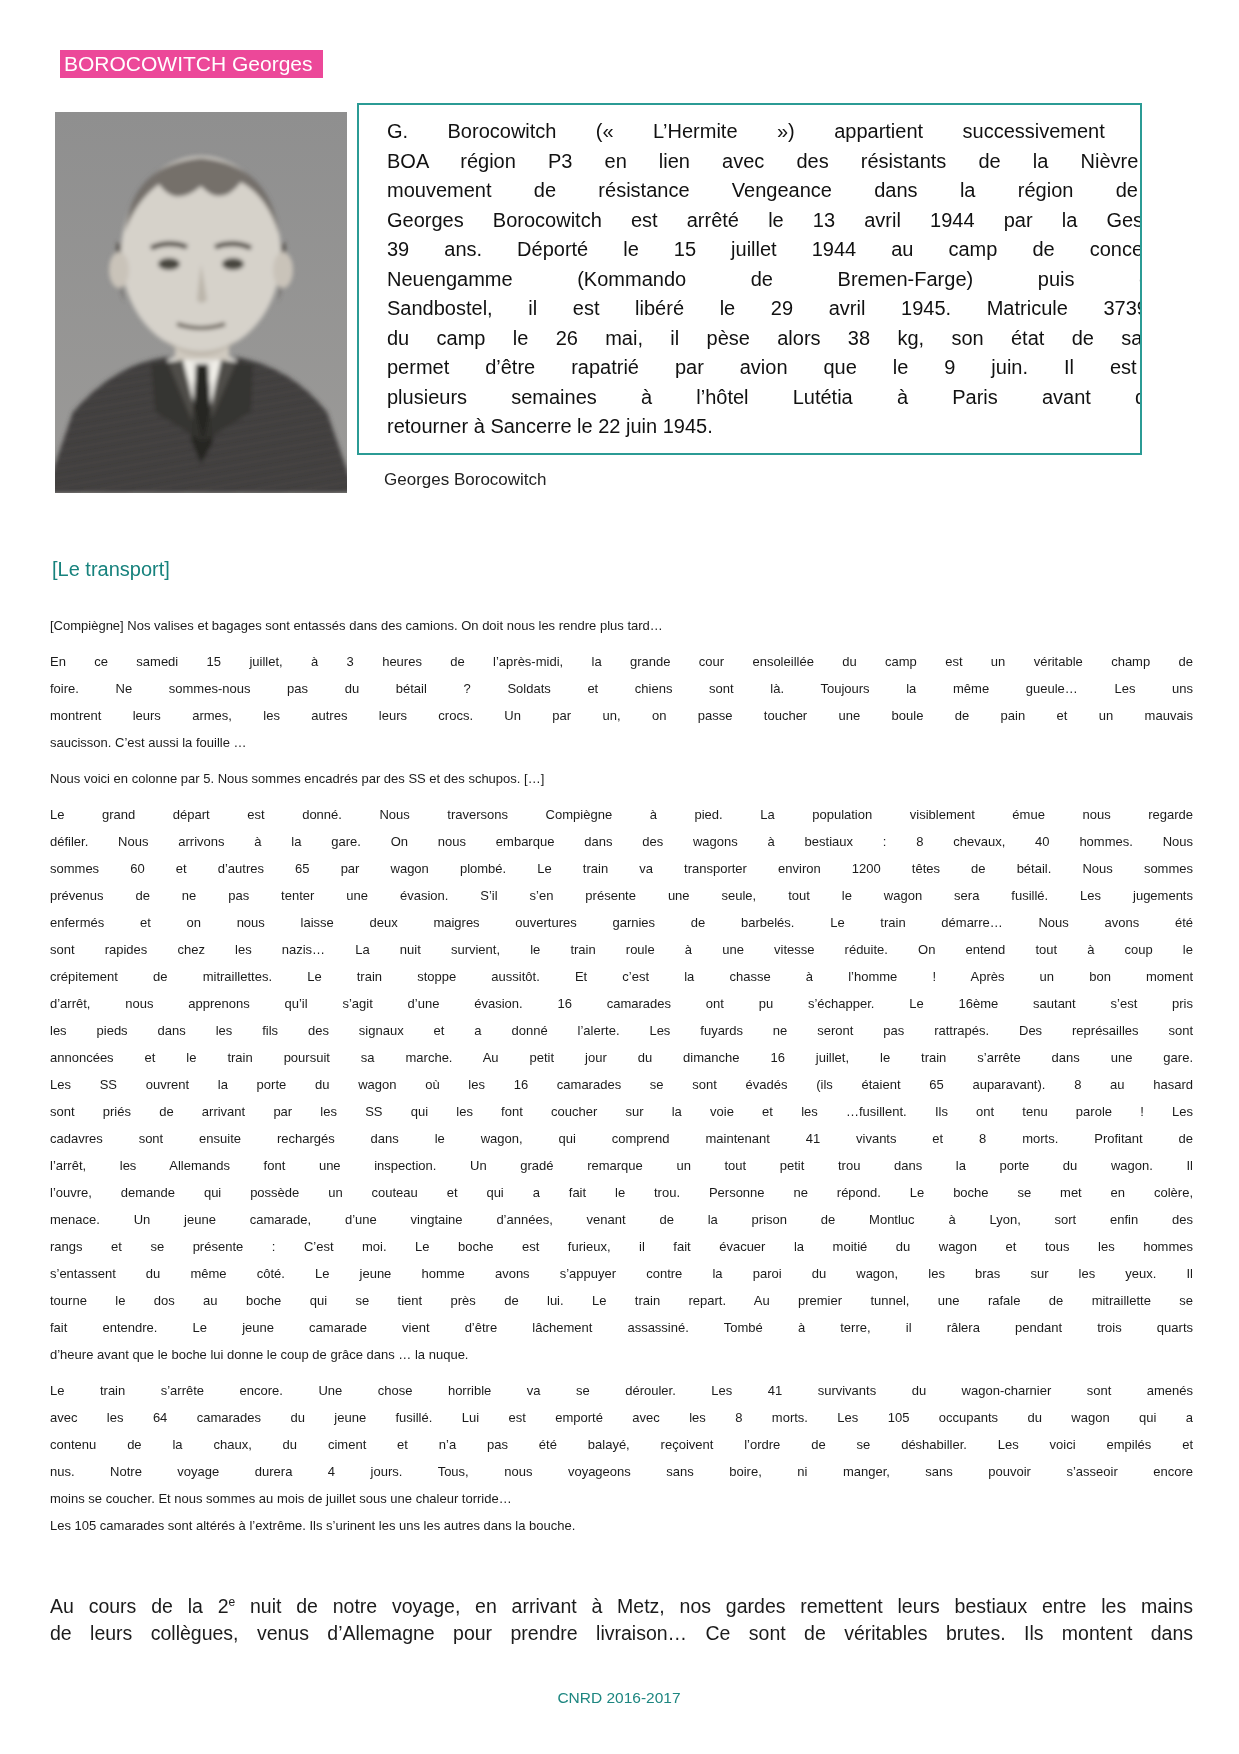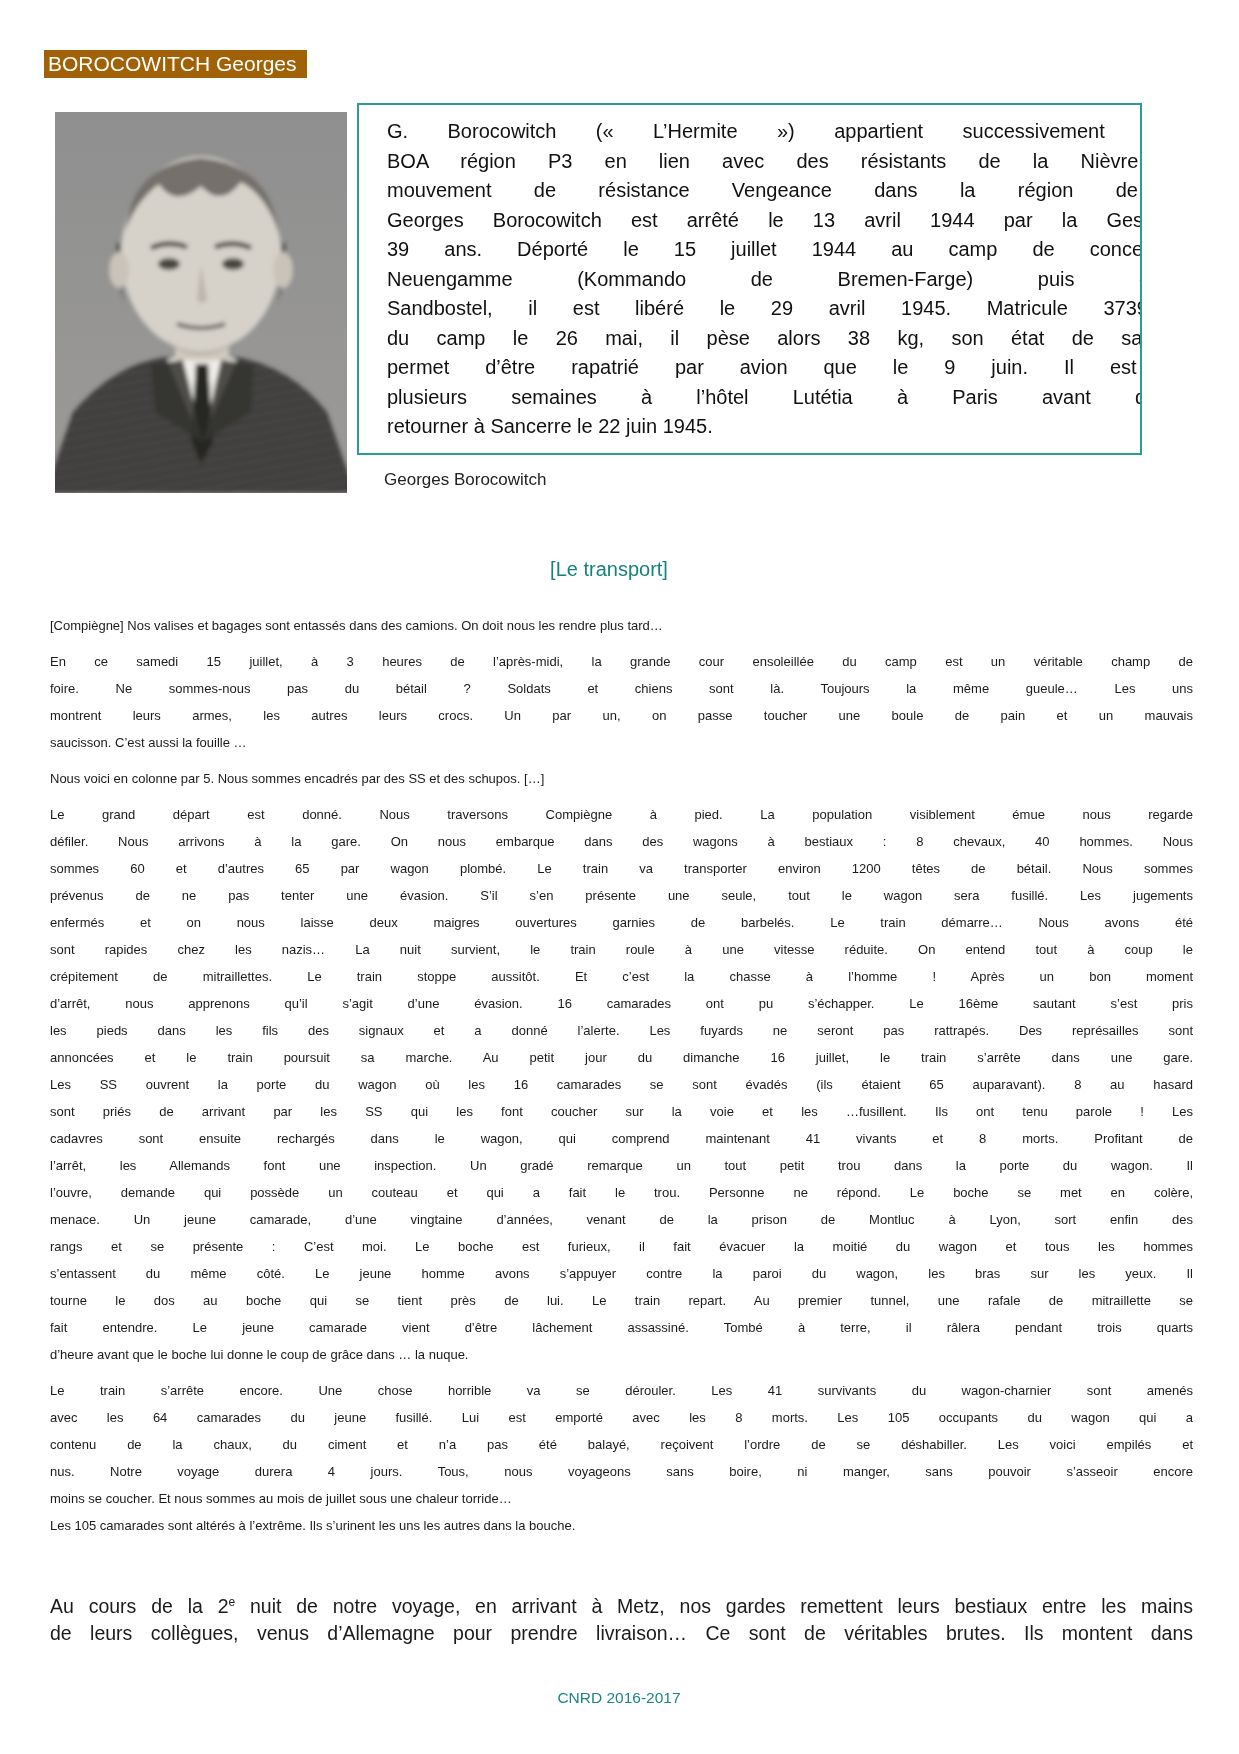--- a/index.html
+++ b/index.html
@@ -6,23 +6,23 @@
   .page{
     position:relative;
     width:1239px;height:1754px;
     background:#ffffff;
     font-family:"Liberation Sans", sans-serif;
     color:#1b1b1b;
     overflow:hidden;
   }
   
   .title-banner{
-    position:absolute;left:44px;top:50px;
+    position:absolute;left:60px;top:50px;
     width:263px;height:28px;
-    background:#a16207;
+    background:#ec4899;
     color:#ffffff;
     font-size:21px;line-height:28px;
     padding:0 0 0 4px;
     white-space:nowrap;overflow:hidden;
     box-sizing:border-box;
   }
   
   .portrait{
     position:absolute;left:55px;top:112px;
     width:292px;height:381px;
@@ -42,22 +42,21 @@
   }
   .bio-inner{
     width:880px;
     margin:12px 0 0 28px;
     font-size:20px;line-height:29.5px;
     color:#111;
   }
   .bio-inner .line{white-space:nowrap;}
   
   .section-heading{
-    position:absolute;left:38px;top:558px;width:1142px;
-    text-align:center;
+    position:absolute;left:52px;top:558px;width:1142px;
     color:#17827d;font-size:20px;
   }
   
   .body-text{
     position:absolute;left:50px;top:612px;width:1143px;
     font-size:13px;line-height:27px;color:#1b1b1b;
   }
   .line{min-height:27px;}
   .j{text-align:justify;text-align-last:justify;}
   .pend{margin-bottom:9px;}

